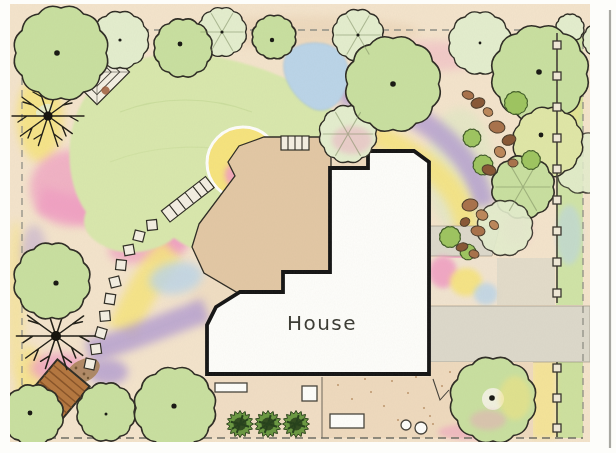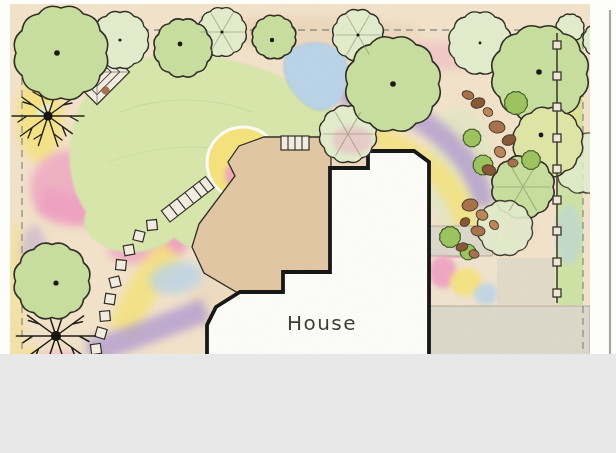--- a/index.html
+++ b/index.html
@@ -1,16 +1,16 @@
 <!DOCTYPE html>
 <html style="--paper: #fdfdfa; --scan_line: #a8a8a2; --ground: #f3e3cb; --ground_deep: #e9d2b4; --lawn: #d8e7ac; --lawn_line: #c2d793; --tree_green: #c8df9f; --tree_pale: #e3edcd; --tree_yellow: #dfe6a6; --shrub_bright: #9dc45f; --shrub_mid: #699840; --shrub_dark: #2f4a1e; --yellow: #f6e37d; --pink: #f09cc2; --purple: #b29cd1; --lavender: #c9b6e0; --water: #bad4e8; --patio: #e2c7a4; --walk: #dcd8ca; --stone: #f3eee1; --rock: #a8714a; --rock_dark: #875634; --rock_light: #bb8659; --gravel: #a8835a; --outline: #2e2c24; --house_fill: #fdfdfa; --house_outline: #141414; --fence_post: #efe8d6; --dash: #8f8f85; --dash_dark: #6e6e64; --label: #3a3a33; --dot: #171712;"><head>
 <meta charset="utf-8">
 <style>
   html,body{margin:0;padding:0;background:#e8e8e8;}
-  #stage{position:relative;width:616px;height:354px;overflow:hidden;background:#ffffff;
+  #stage{position:relative;width:616px;height:453px;overflow:hidden;background:#ffffff;
          font-family:"DejaVu Sans", sans-serif;}
   svg{display:block}
   
   .f-paper{fill:var(--paper)}
   .f-ground{fill:var(--ground)}
   .f-grounddeep{fill:var(--ground_deep)}
   .f-lawn{fill:var(--lawn)}
   .f-yellow{fill:var(--yellow)}
   .f-pink{fill:var(--pink)}
   .f-purple{fill:var(--purple)}

